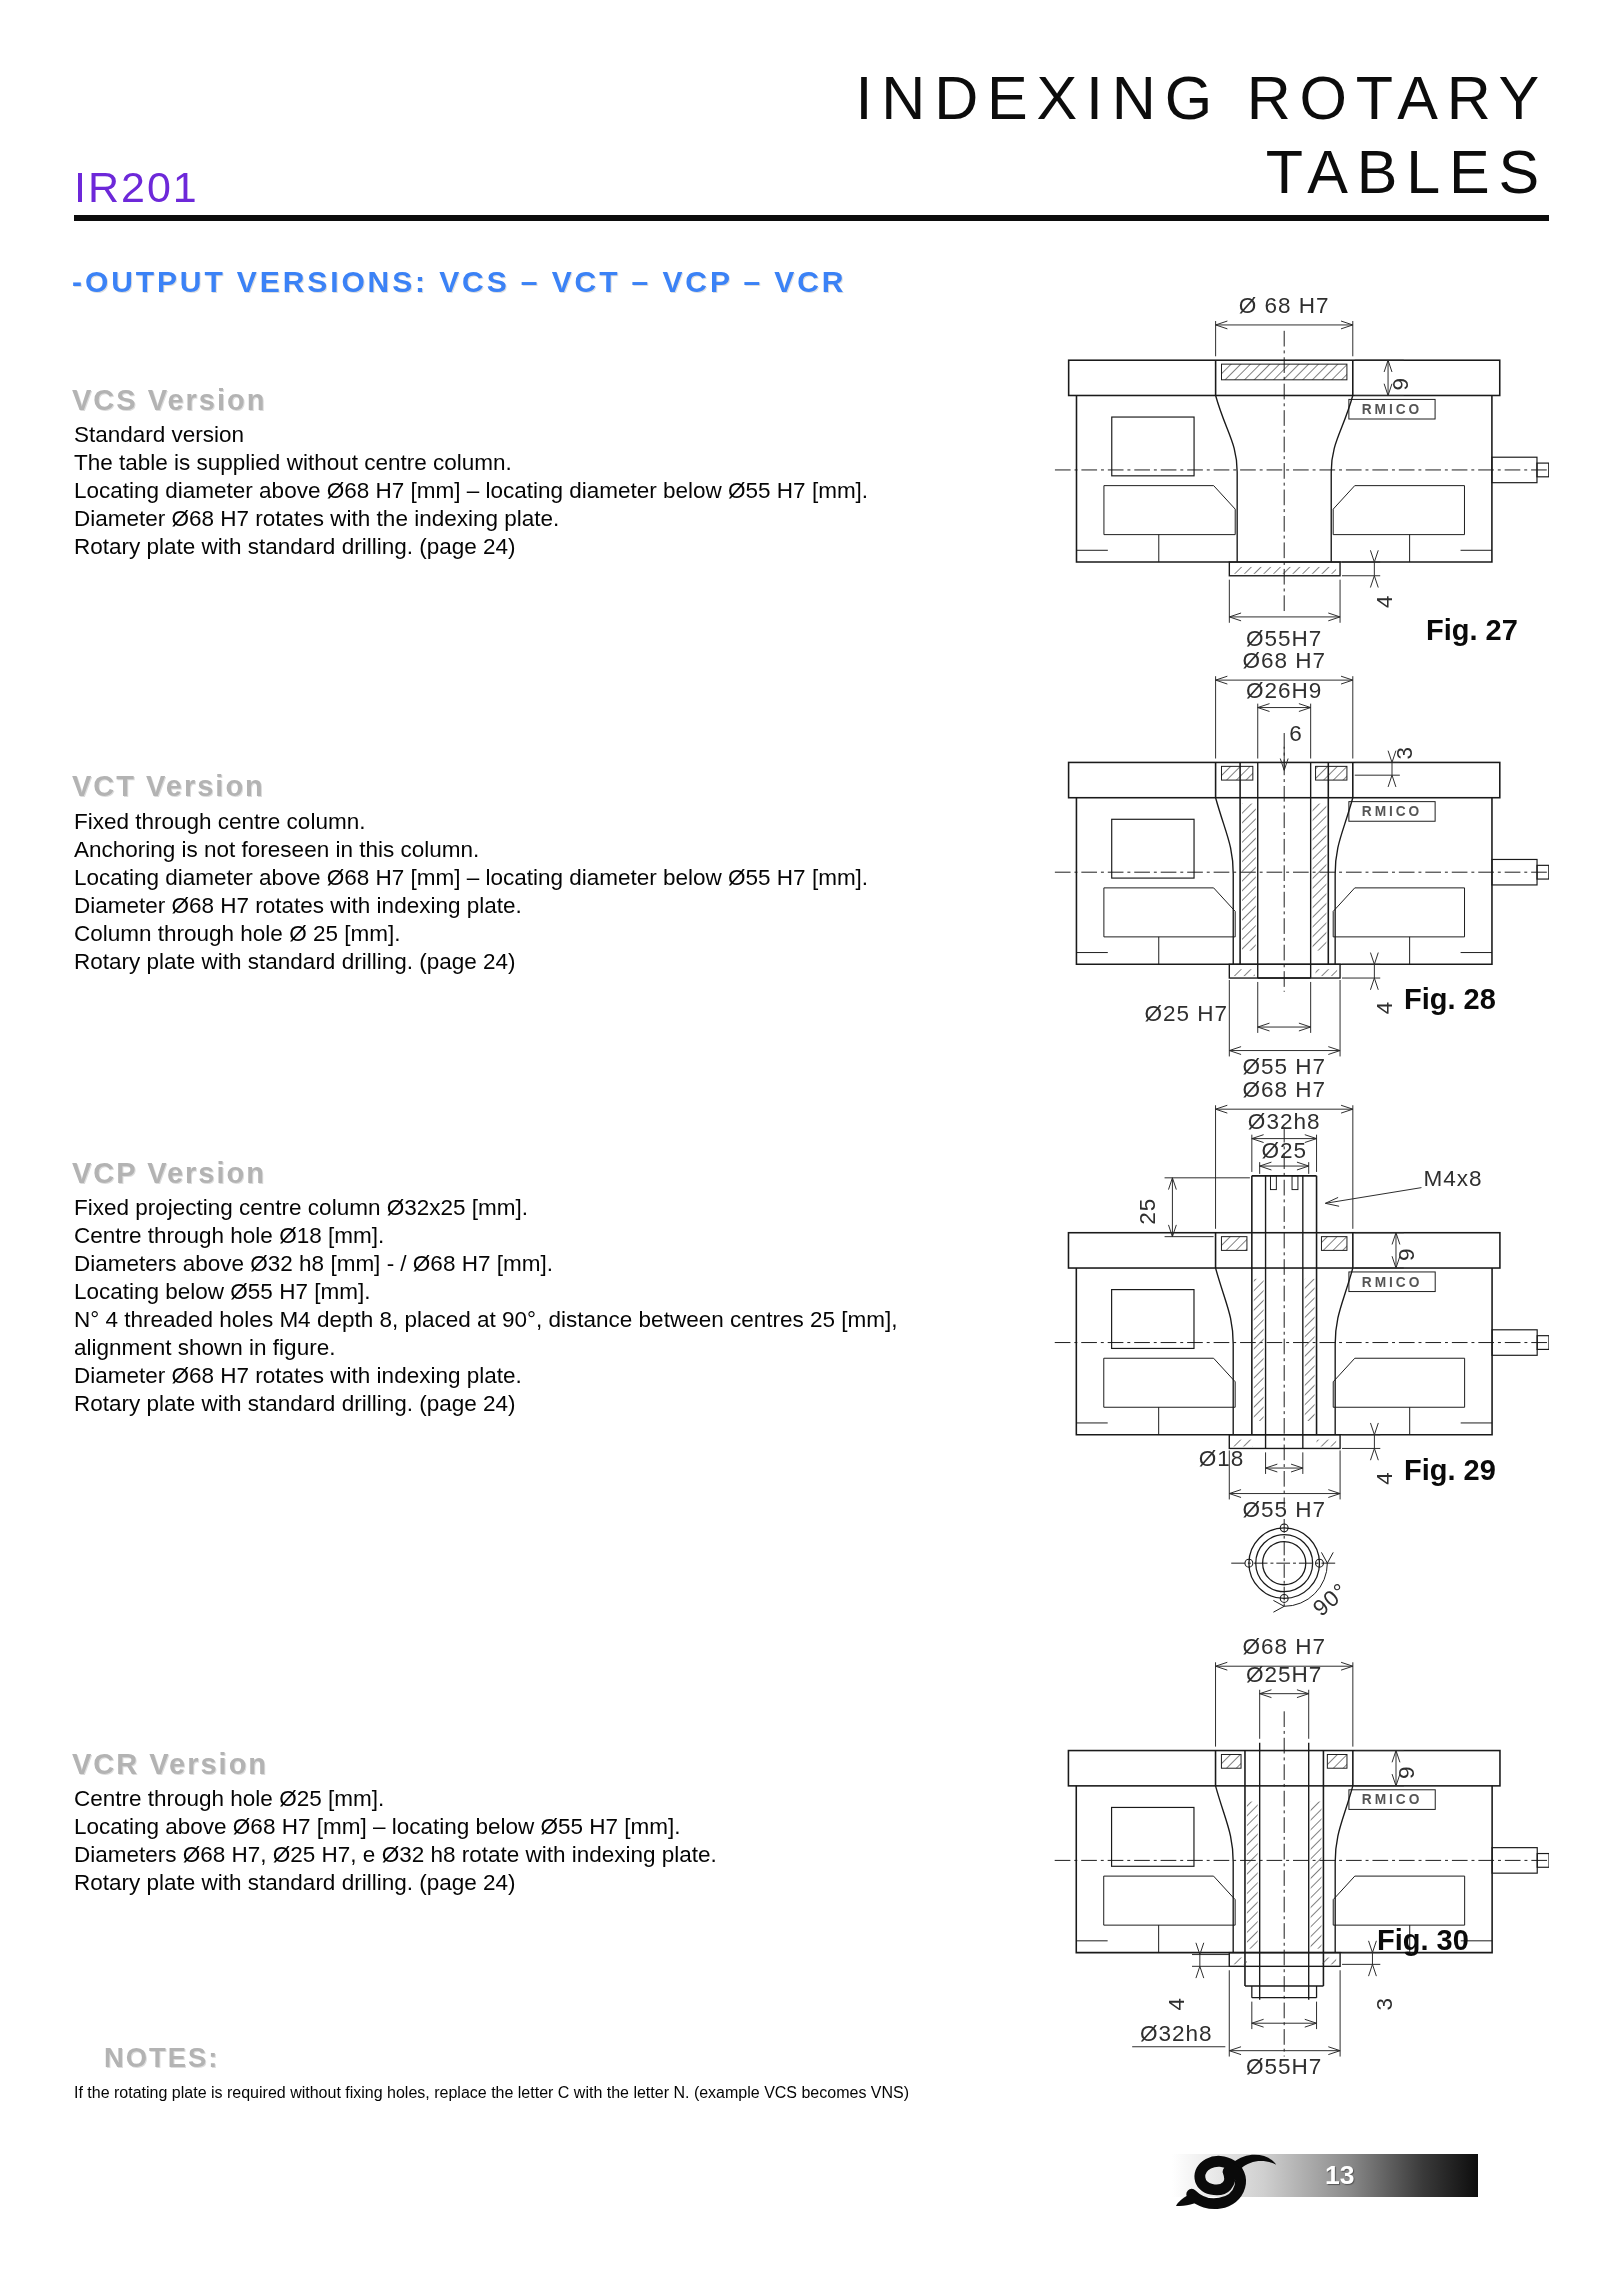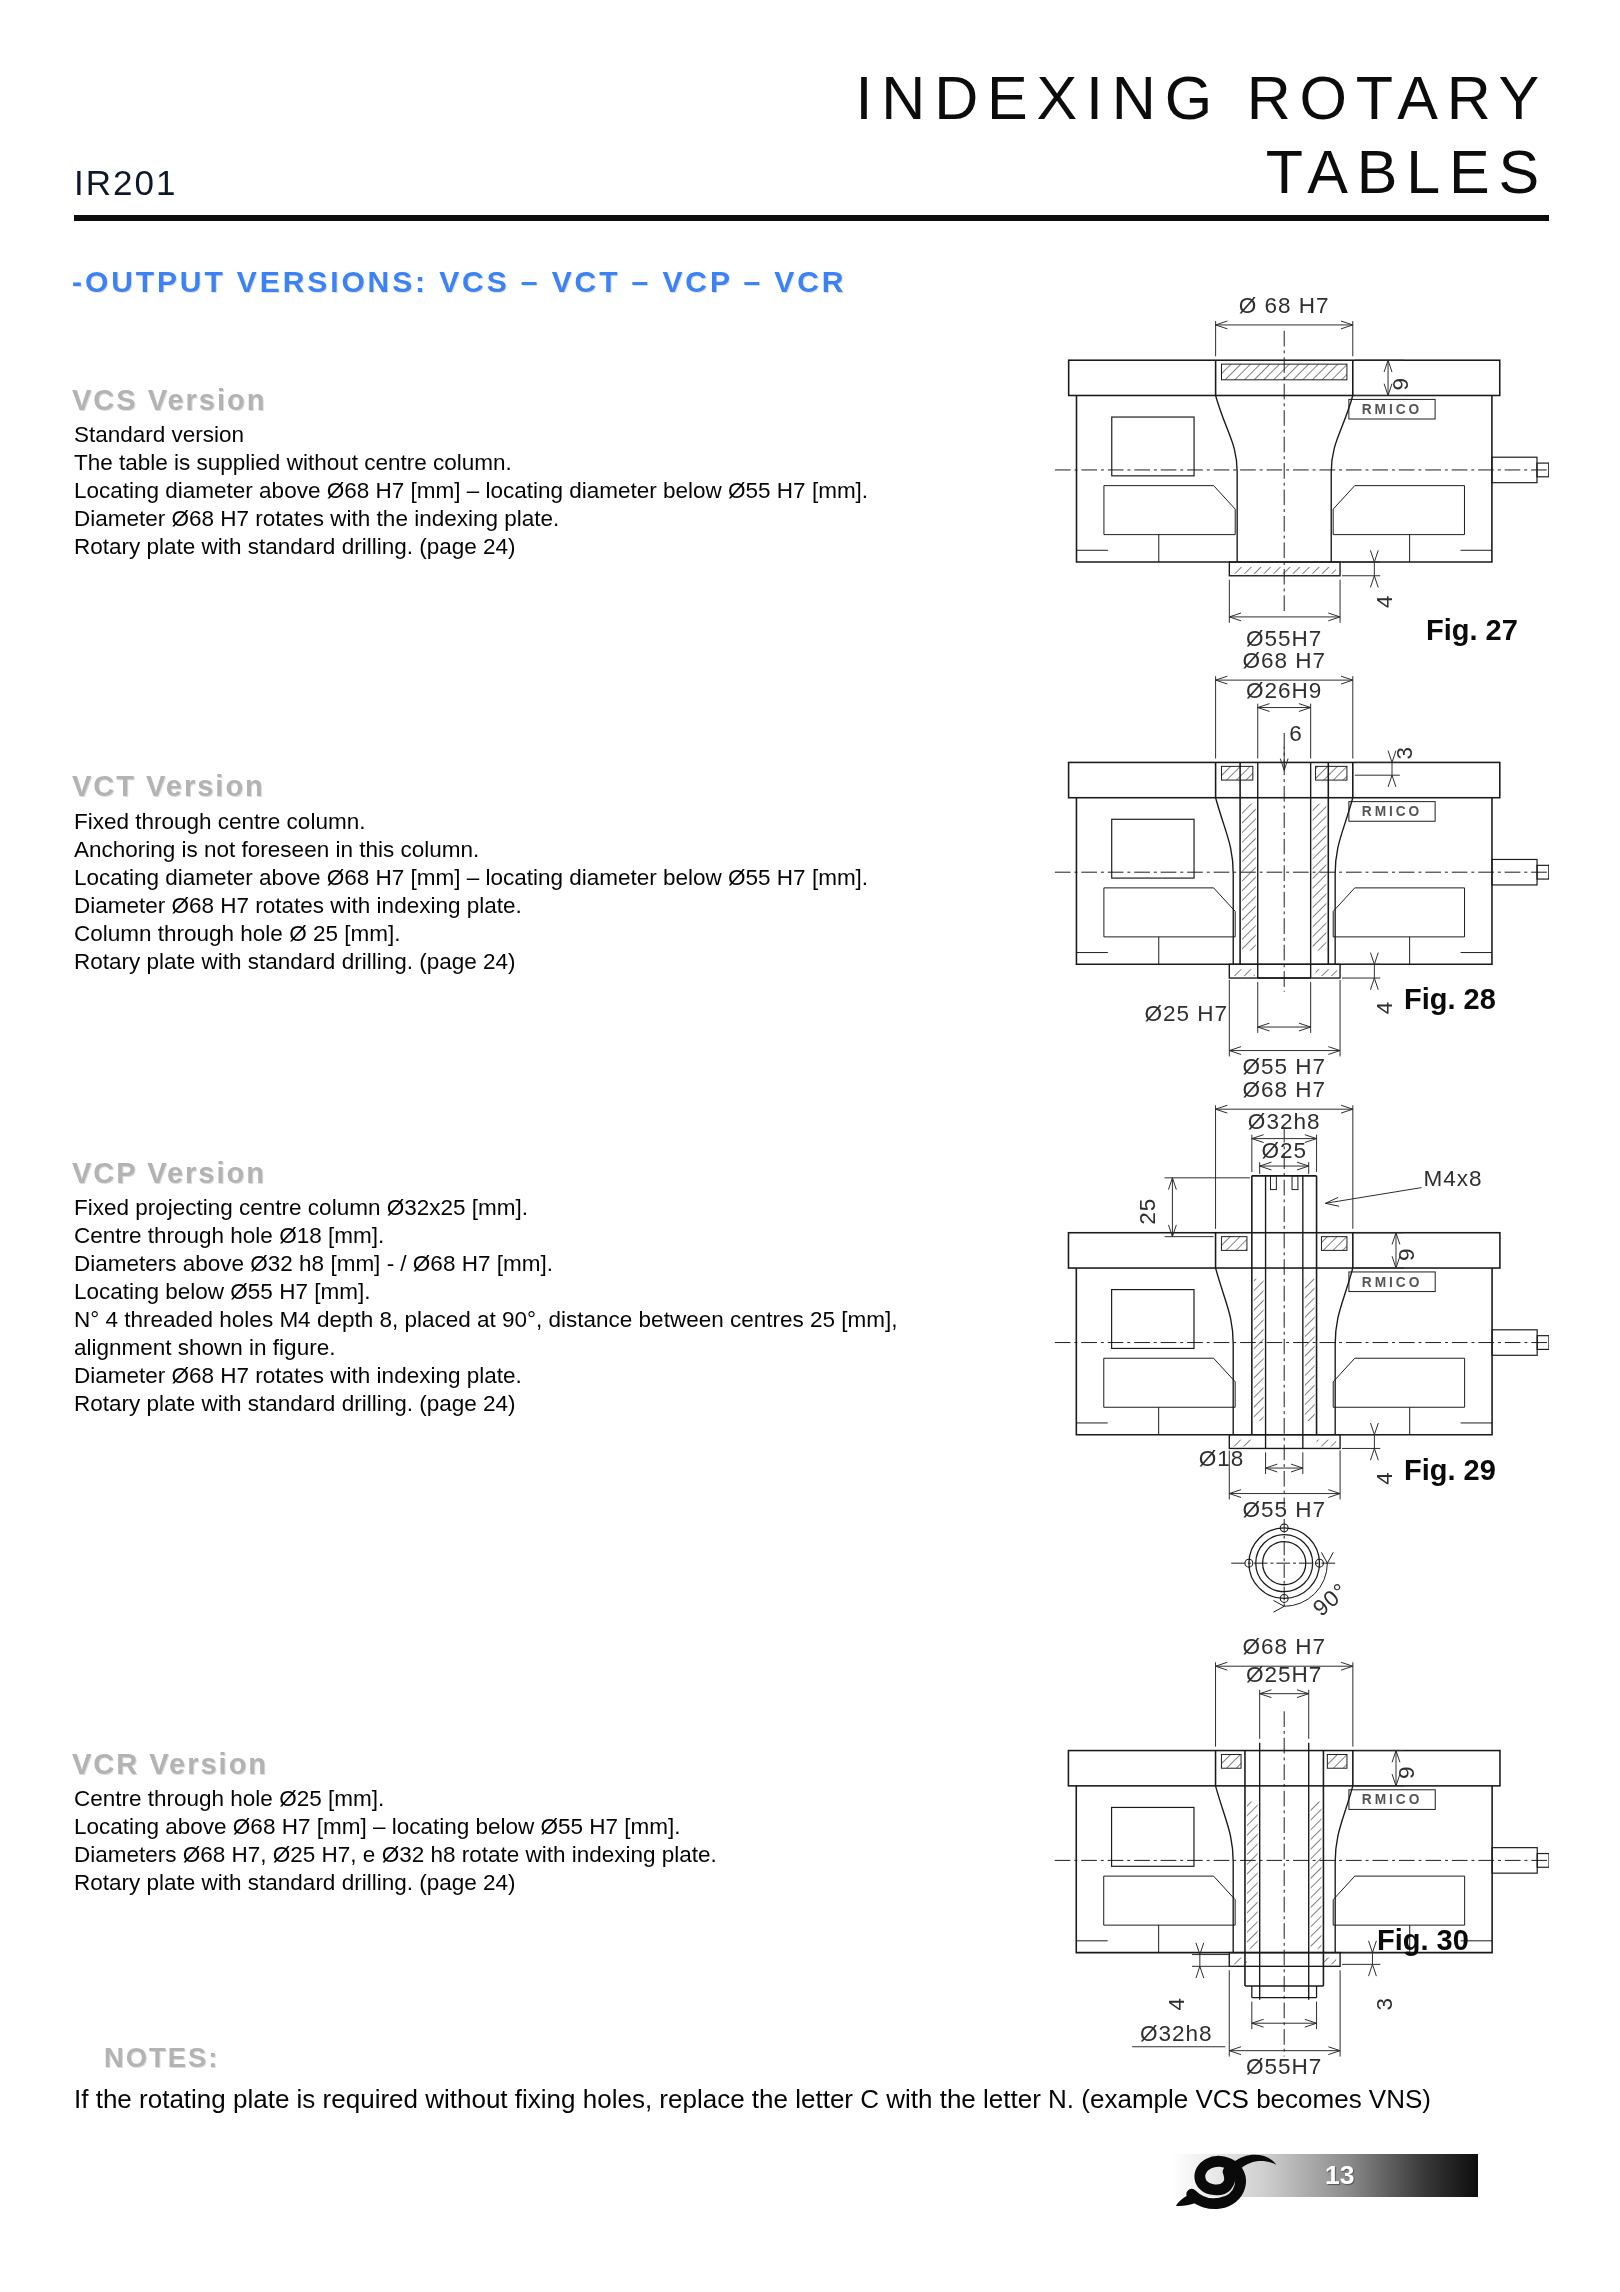--- a/index.html
+++ b/index.html
@@ -2,30 +2,30 @@
 <html><head>
 <meta charset="utf-8">
 <style>
   html,body{margin:0;padding:0;background:#888;}
   .page{
     position:relative;width:1620px;height:2293px;background:#ffffff;
     font-family:"Liberation Sans",sans-serif;color:#000;overflow:hidden;
     margin:0 auto;
   }
   .abs{position:absolute;}
-  .model{left:74px;top:163px;font-size:35px;letter-spacing:2px;color:#0f172a;}
+  .model{left:74px;top:163px;font-size:43px;letter-spacing:2px;color:#6d28d9;}
   .title{right:72px;top:61px;text-align:right;font-size:61px;letter-spacing:8.8px;color:#0c0c0c;line-height:74px;font-weight:400;}
   .rule{left:74px;top:215px;width:1475px;height:5.9px;background:#0c0c0c;}
   .output-heading{left:72px;top:265px;font-size:30px;font-weight:bold;color:#3b82f6;letter-spacing:2.9px;text-shadow:1px 1px 0 #dedede;}
   .sec-heading{font-size:29px;font-weight:bold;color:#b3b3b3;letter-spacing:2px;text-shadow:1px 1px 0 #dcdcdc;}
   .sec-body{font-size:22.5px;line-height:28px;color:#050505;width:970px;}
   .sec-body div{white-space:nowrap;}
   .fig-label{font-size:29px;font-weight:bold;color:#0a0a0a;}
   .notes-heading{left:72px;top:2042px;font-size:27.4px;font-weight:bold;color:#b3b3b3;letter-spacing:2px;text-shadow:1px 1px 0 #dcdcdc;margin-left:32px;}
-  .notes-text{left:74px;top:2084px;font-size:26px;color:#050505;white-space:nowrap;}
+  .notes-text{left:74px;top:2084px;font-size:16px;color:#050505;white-space:nowrap;}
   .footer-bar{left:1172px;top:2154px;width:306px;height:43px;
     background:linear-gradient(90deg,#ffffff 0%,#cfcfcf 30%,#8a8a8a 58%,#3a3a3a 82%,#0d0d0d 100%);}
   .page-num{left:1325px;top:2160px;font-size:26.5px;font-weight:bold;color:#ffffff;text-shadow:1px 1px 1px #555;}
   .logo-svg{left:1174px;top:2143px;}
   svg text{font-family:"Liberation Sans",sans-serif;fill:#2f2f2f;}
   .dimtxt{font-size:23px;letter-spacing:1px;}
   .brandtxt{font-size:14px;font-weight:bold;letter-spacing:3px;fill:#555;}
 </style>
 </head>
 <body>

